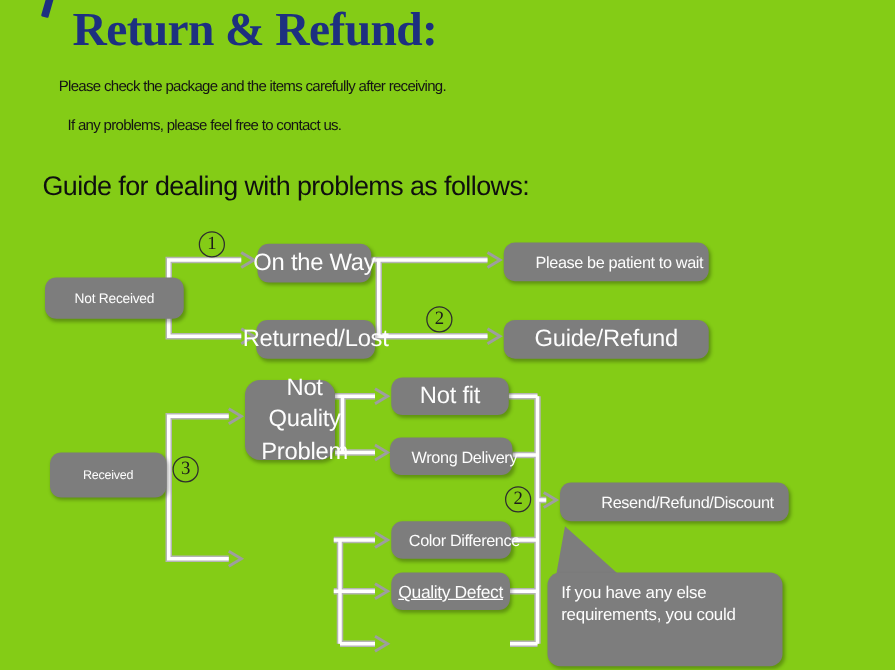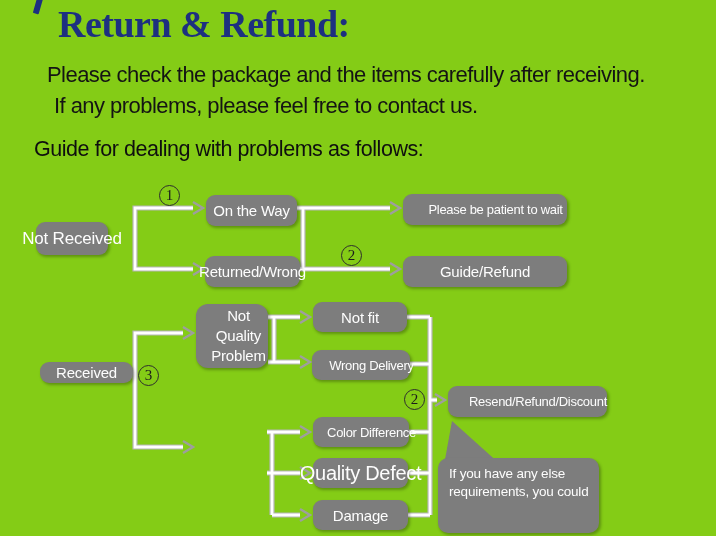--- a/index.html
+++ b/index.html
@@ -10,49 +10,49 @@
   .title{
     position:absolute;left:58px;top:2px;
     font-family:"Liberation Serif",serif;font-weight:bold;font-size:38px;
     color:#1d3080;letter-spacing:-0.5px;
   }
   .corner-mark{
     position:absolute;left:35px;top:-3px;width:6px;height:17px;background:#1d3080;
     transform:rotate(16deg);border-radius:1px;
   }
   .sub{
-    position:absolute;color:#141414;font-size:22px;letter-spacing:-0.55px;white-space:nowrap;
+    position:absolute;color:#141414;font-size:12px;letter-spacing:-0.55px;white-space:nowrap;
   }
   .sub1{left:47px;top:62px;}
   .sub2{left:54px;top:93px;}
   .guide{
     position:absolute;left:34px;top:137px;color:#0f0f0f;font-size:21.5px;
     letter-spacing:-0.45px;white-space:nowrap;
   }
   svg.flow{position:absolute;left:0;top:0;}
   .node{
     position:absolute;background:#7d7d7d;color:#fdfdfd;border-radius:9px;
     display:flex;align-items:center;justify-content:center;
-    font-size:15px;letter-spacing:-0.2px;white-space:nowrap;
+    font-size:19px;letter-spacing:-0.2px;white-space:nowrap;
     box-shadow:1.5px 2px 3px rgba(0,0,0,0.28);box-sizing:border-box;
   }
   .node.f13{font-size:13px;letter-spacing:-0.3px;padding-left:21px;}
-  .node.f14{font-size:20px;letter-spacing:-0.3px;}
+  .node.f14{font-size:14px;letter-spacing:-0.3px;text-decoration:underline;}
   .node.multi{
     white-space:normal;justify-content:flex-start;text-align:center;
     padding-left:13px;border-radius:12px;line-height:1.32;
   }
   .marker{
     position:absolute;width:21px;height:21px;border:1.6px solid #2e2e2e;border-radius:50%;
     display:flex;align-items:center;justify-content:center;
     font-family:"Liberation Serif",serif;font-size:15px;color:#1c1c1c;background:#ffffff00;
     box-sizing:border-box;
   }
   .bubble{
-    position:absolute;left:438px;top:458px;width:161px;height:75px;
+    position:absolute;left:438px;top:458px;width:188px;height:75px;
     background:#7d7d7d;color:#fdfdfd;border-radius:10px;box-sizing:border-box;
     padding:7px 6px 0 11px;font-size:13.5px;letter-spacing:-0.2px;line-height:1.3;
     box-shadow:1.5px 2px 3px rgba(0,0,0,0.28);
   }
 </style>
 </head>
 <body>
 
 <div class="canvas">
 
@@ -77,36 +77,35 @@
       <polyline points="300,311 310,317 300,323"></polyline>
       <polyline points="300,356 310,362 300,368"></polyline>
       <polyline points="300,426 310,432 300,438"></polyline>
       <polyline points="300,467 310,473 300,479"></polyline>
       <polyline points="300,509 310,515 300,521"></polyline>
       <polyline points="435,394 445,400 435,406"></polyline>
     </g>
     <polygon points="452,421 444,465 501,465" fill="#7d7d7d"></polygon>
   </svg>
 
-  <div class="node" style="left:36px;top:222px;width:72px;height:33px;font-size:17px">Not Received</div>
+  <div class="node" style="left:36px;top:222px;width:111px;height:33px;font-size:11px">Not Received</div>
   <div class="node" style="left:206px;top:195px;width:91px;height:31px">On the Way</div>
-  <div class="node" style="left:205px;top:256px;width:95px;height:31px">Returned/Wrong</div>
+  <div class="node" style="left:205px;top:256px;width:95px;height:31px">Returned/Lost</div>
   <div class="node f13" style="left:403px;top:194px;width:164px;height:31px">Please be patient to wait</div>
   <div class="node" style="left:403px;top:256px;width:164px;height:31px">Guide/Refund</div>
 
-  <div class="node" style="left:40px;top:362px;width:93px;height:21px;font-size:15px">Received</div>
+  <div class="node" style="left:40px;top:362px;width:93px;height:36px;font-size:10px">Received</div>
   <div class="node multi" style="left:196px;top:304px;width:72px;height:64px">Not Quality Problem</div>
   <div class="node" style="left:313px;top:302px;width:94px;height:30px">Not fit</div>
   <div class="node f13" style="left:312px;top:350px;width:98px;height:30px">Wrong Delivery</div>
 
   <div class="node f13" style="left:313px;top:417px;width:96px;height:30px">Color Difference</div>
   <div class="node f14" style="left:313px;top:458px;width:95px;height:30px">Quality Defect</div>
-  <div class="node" style="left:313px;top:500px;width:95px;height:30px">Damage</div>
 
-  <div class="node f13" style="left:448px;top:386px;width:159px;height:31px">Resend/Refund/Discount</div>
+  <div class="node f13" style="left:448px;top:386px;width:183px;height:31px">Resend/Refund/Discount</div>
 
   <div class="marker" style="left:159px;top:185px">1</div>
   <div class="marker" style="left:341px;top:245px">2</div>
   <div class="marker" style="left:138px;top:365px">3</div>
   <div class="marker" style="left:404px;top:389px">2</div>
 
   <div class="bubble">
     <div>If you have any else</div>
     <div>requirements, you could</div>
   </div>

